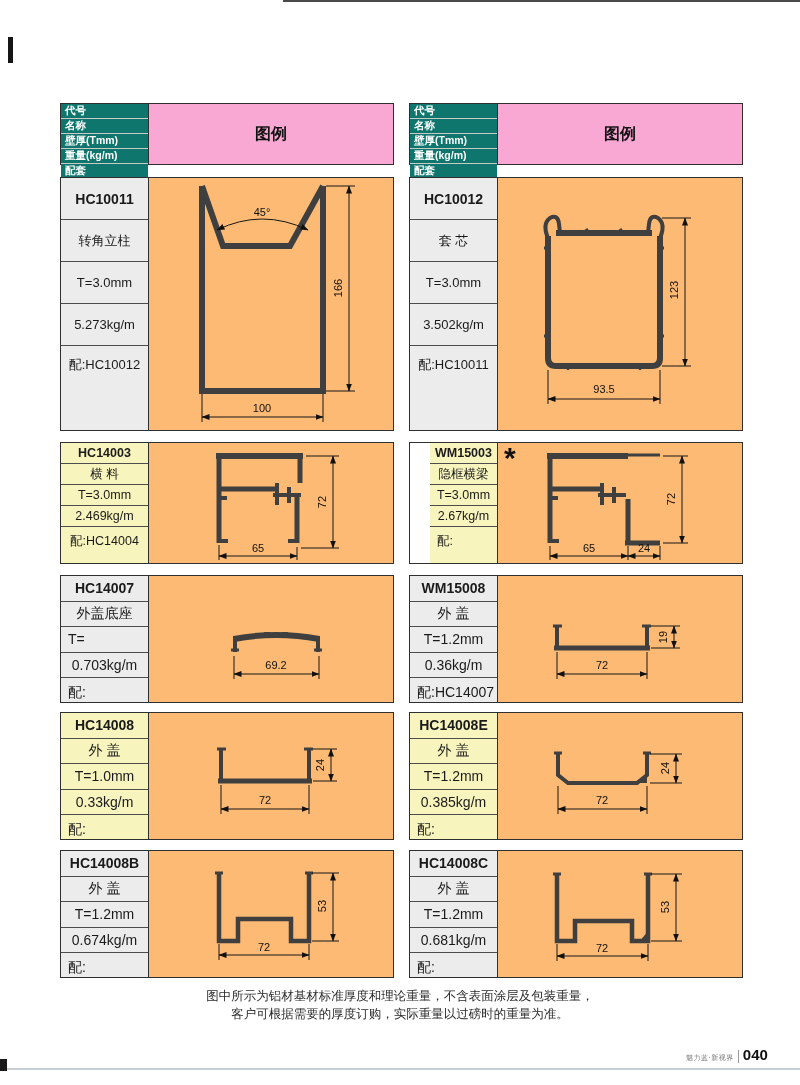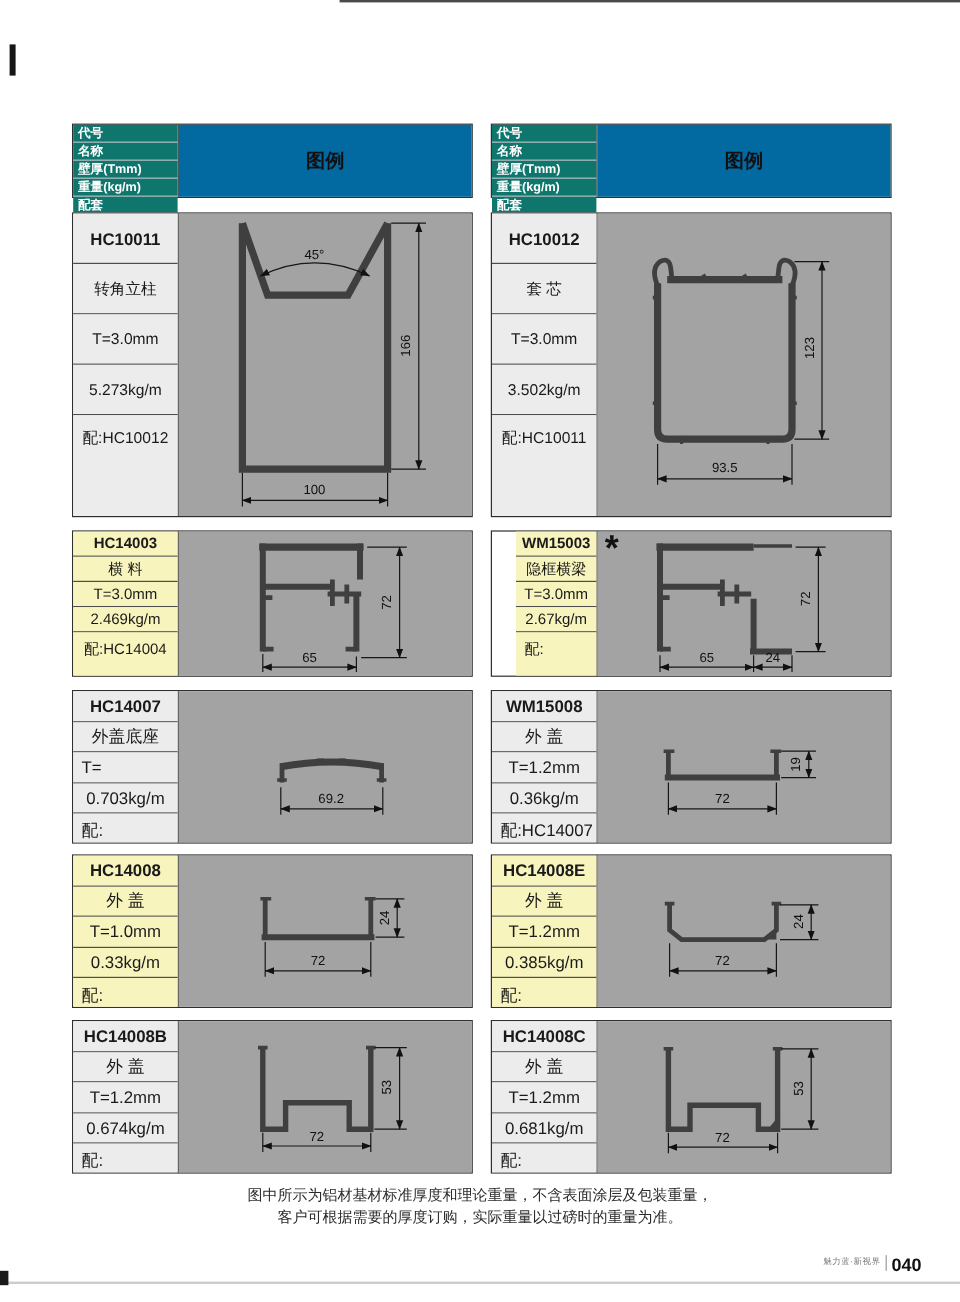--- a/index.html
+++ b/index.html
@@ -21,43 +21,43 @@
   .cell:last-child{border-bottom:none;flex:1;align-items:flex-start;padding-top:6px;}
   .cell.code{font-weight:bold;font-size:14px;}
   .cell.al{justify-content:flex-start;padding-left:7px;text-align:left;}
   .hl .cell{background:#f8f4bd;}
   .r1 .cell{height:42px;}
   .r1 .cell:last-child{height:auto;padding-top:10px;}
   .r2 .cell{height:21px;font-size:12.5px;}
   .r2 .cell:last-child{height:auto;}
   .r345 .cell{height:26px;font-size:14px;}
   .r345 .cell:last-child{height:auto;}
-  .diagram{flex:1;background:#a3a3a3;position:relative;}
+  .diagram{flex:1;background:#fdba74;position:relative;}
 
   
   .hblock{position:absolute;display:flex;width:334px;height:62px;border:1px solid #2f2f2f;box-sizing:border-box;}
   .hlabels{width:88px;display:flex;flex-direction:column;border-right:1px solid #2f2f2f;box-sizing:border-box;}
   .hcell{flex:1;background:#0f766e;color:#fff;font-weight:bold;font-size:10.5px;
          display:flex;align-items:center;padding-left:4px;border-bottom:1px solid #c9c9c9;box-sizing:border-box;}
   .hcell:last-child{border-bottom:none;}
-  .legend{flex:1;background:#0369a1;display:flex;align-items:center;justify-content:center;
+  .legend{flex:1;background:#f9a8d4;display:flex;align-items:center;justify-content:center;
           font-weight:bold;font-size:16px;color:#111;}
 
   
   svg{display:block;}
   .prof{stroke:#3f3f3f;fill:none;stroke-linecap:butt;}
   .dim{stroke:#161616;stroke-width:1;fill:none;}
   .dimt{font-size:11px;fill:#111;font-family:"Liberation Sans","DejaVu Sans",sans-serif;}
 
   .asterisk{position:absolute;left:6px;top:0px;font-size:30px;font-weight:bold;color:#111;line-height:30px;}
 
   
   .footnote{position:absolute;left:0;top:987px;width:800px;text-align:center;
             font-size:12.5px;line-height:18px;color:#2b2b2b;}
-  .brand{position:absolute;left:686px;top:1046px;display:flex;align-items:flex-start;gap:4px;}
+  .brand{position:absolute;left:686px;top:1046px;display:flex;align-items:flex-end;gap:4px;}
   .brand-name{font-size:7px;color:#7a7a7a;letter-spacing:0.5px;}
   .brand-sep{width:1px;height:13px;background:#9a9a9a;}
   .brand-page{font-size:15px;font-weight:bold;color:#111;}
 </style>
 </head>
 <body>
 
 <div class="page">
 
   <div class="top-rule"></div>

